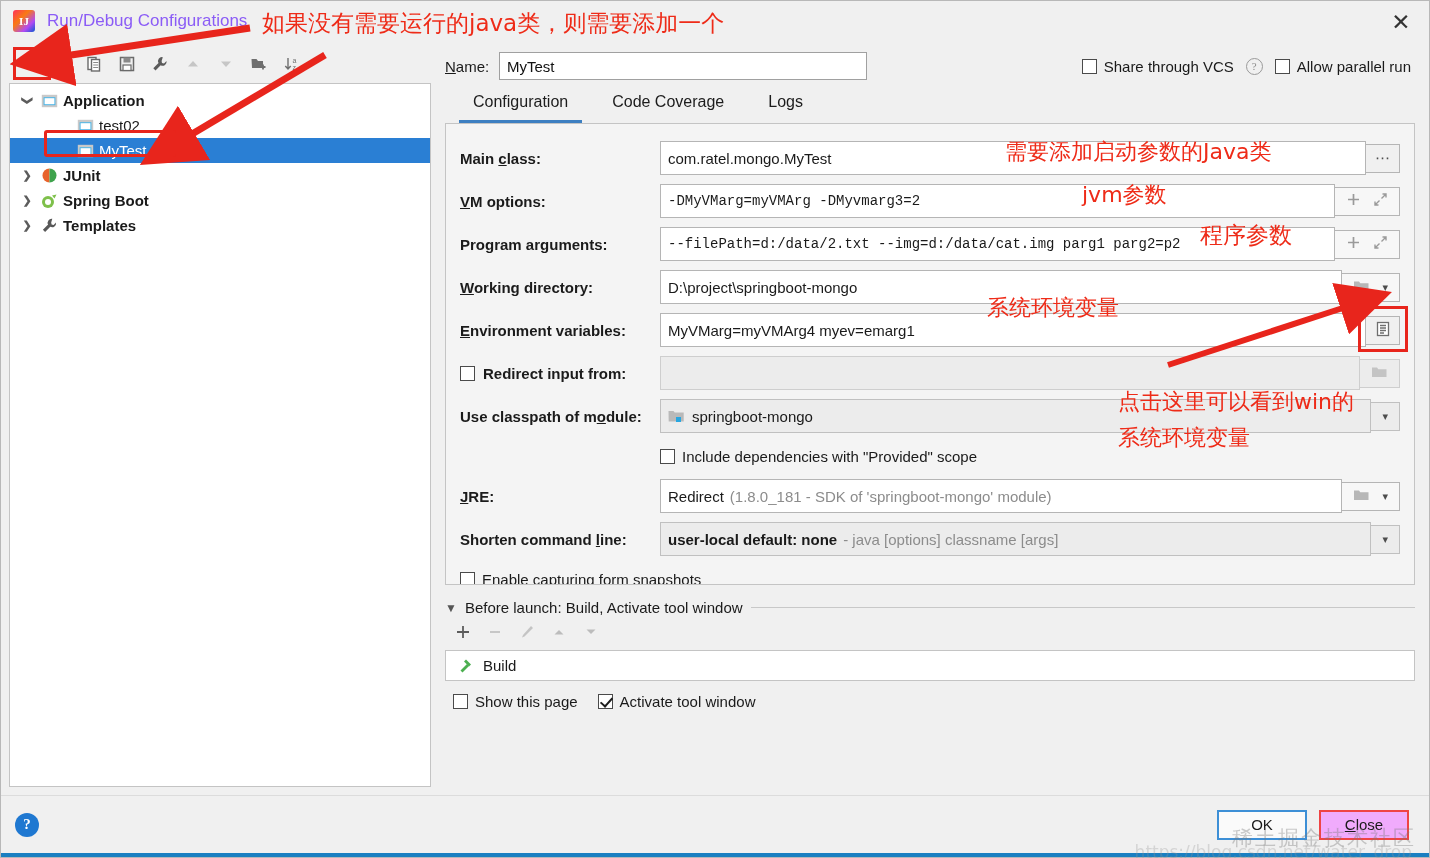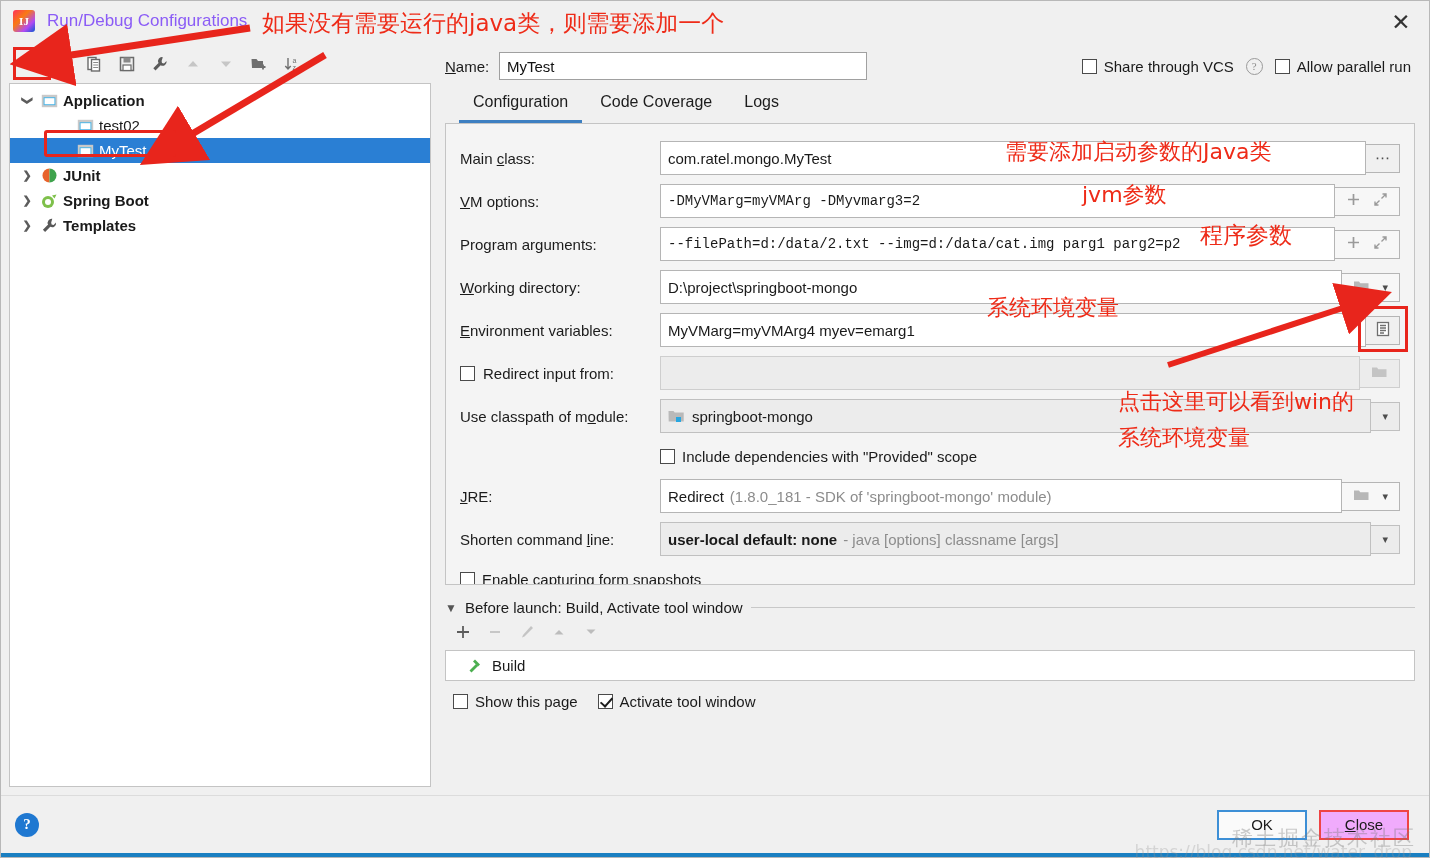--- a/index.html
+++ b/index.html
@@ -107,34 +107,34 @@
     content:""; position:absolute; left:4px; top:0px;
     width:5px; height:10px; border:solid #1d1d1d;
     border-width:0 2px 2px 0; transform:rotate(42deg);
   }
   .help-circle {
     width:17px;height:17px;border-radius:50%;border:1.4px solid #9a9a9a;
     color:#8a8a8a;font-size:11px;display:flex;align-items:center;justify-content:center;
     cursor:pointer; flex:none; font-family:"Liberation Serif", serif;
   }
   
-  #tabs { display:flex; align-items:flex-end; height:36px; gap:4px; padding-left:14px; }
+  #tabs { display:flex; align-items:flex-end; height:36px; gap:16px; padding-left:14px; }
   .tab {
     padding:4px 14px 9px 14px; font-size:16px; color:#1c1c1c; cursor:pointer;
     border-bottom:3px solid transparent;
   }
   .tab.active { border-bottom-color:#3d7fc1; }
   
   #config-panel {
     border:1px solid #c4c4c4; background:#f4f4f4;
     flex:0 0 auto; height:462px;
     padding:16px 14px 10px 14px; overflow:hidden;
   }
   .frow { display:flex; align-items:center; min-height:36px; margin-bottom:7px; }
-  .flabel { width:200px; flex:none; font-size:15px; color:#1b1b1b; }
+  .flabel { width:200px; flex:none; font-size:15px; color:#1b1b1b;font-weight:bold; }
   .flabel.cb { display:flex; align-items:center; gap:8px; cursor:pointer; }
   .fctl { flex:1; display:flex; align-items:center; min-width:0; }
   .inp {
     flex:1; height:29px; min-width:0;
     border:1px solid #b5b5b5; background:#fff;
     display:flex; align-items:center; padding:16px 7px;
     font-size:15px; white-space:nowrap; overflow:hidden;text-align:right;
   }
   .inp.mono { font-family:"Liberation Mono", monospace; font-size:14px; }
   .inp.disabled { background:#ececec; border-color:#cecece; }
@@ -162,21 +162,21 @@
     border:3px solid #e8251c; pointer-events:none;
   }
   
   #before-launch { margin-top:14px; }
   #bl-head { display:flex; align-items:center; gap:8px; }
   #bl-title { font-size:15px; white-space:nowrap; }
   #bl-line { flex:1; height:1px; background:#c8c8c8; }
   #bl-toolbar { display:flex; align-items:center; gap:16px; height:34px; padding-left:10px; color:#5c5c5c;}
   #bl-list {
     border:1px solid #c4c4c4; background:#fff; height:31px;
-    display:flex; align-items:center; padding:0 21px; gap:8px; font-size:15px;
+    display:flex; align-items:center; padding:0 12px; gap:8px; font-size:15px;
   }
   #bl-checks { display:flex; align-items:center; gap:20px; height:40px; padding-left:8px; }
   
   #footer {
     height:58px; min-height:58px; display:flex; align-items:center;
     padding:0 20px 0 14px; border-top:1px solid #dcdcdc;
   }
   #help-btn {
     width:24px;height:24px;border-radius:50%;background:#1f78d1;color:#fff;
     display:flex;align-items:center;justify-content:center;font-size:15px;font-weight:bold;

